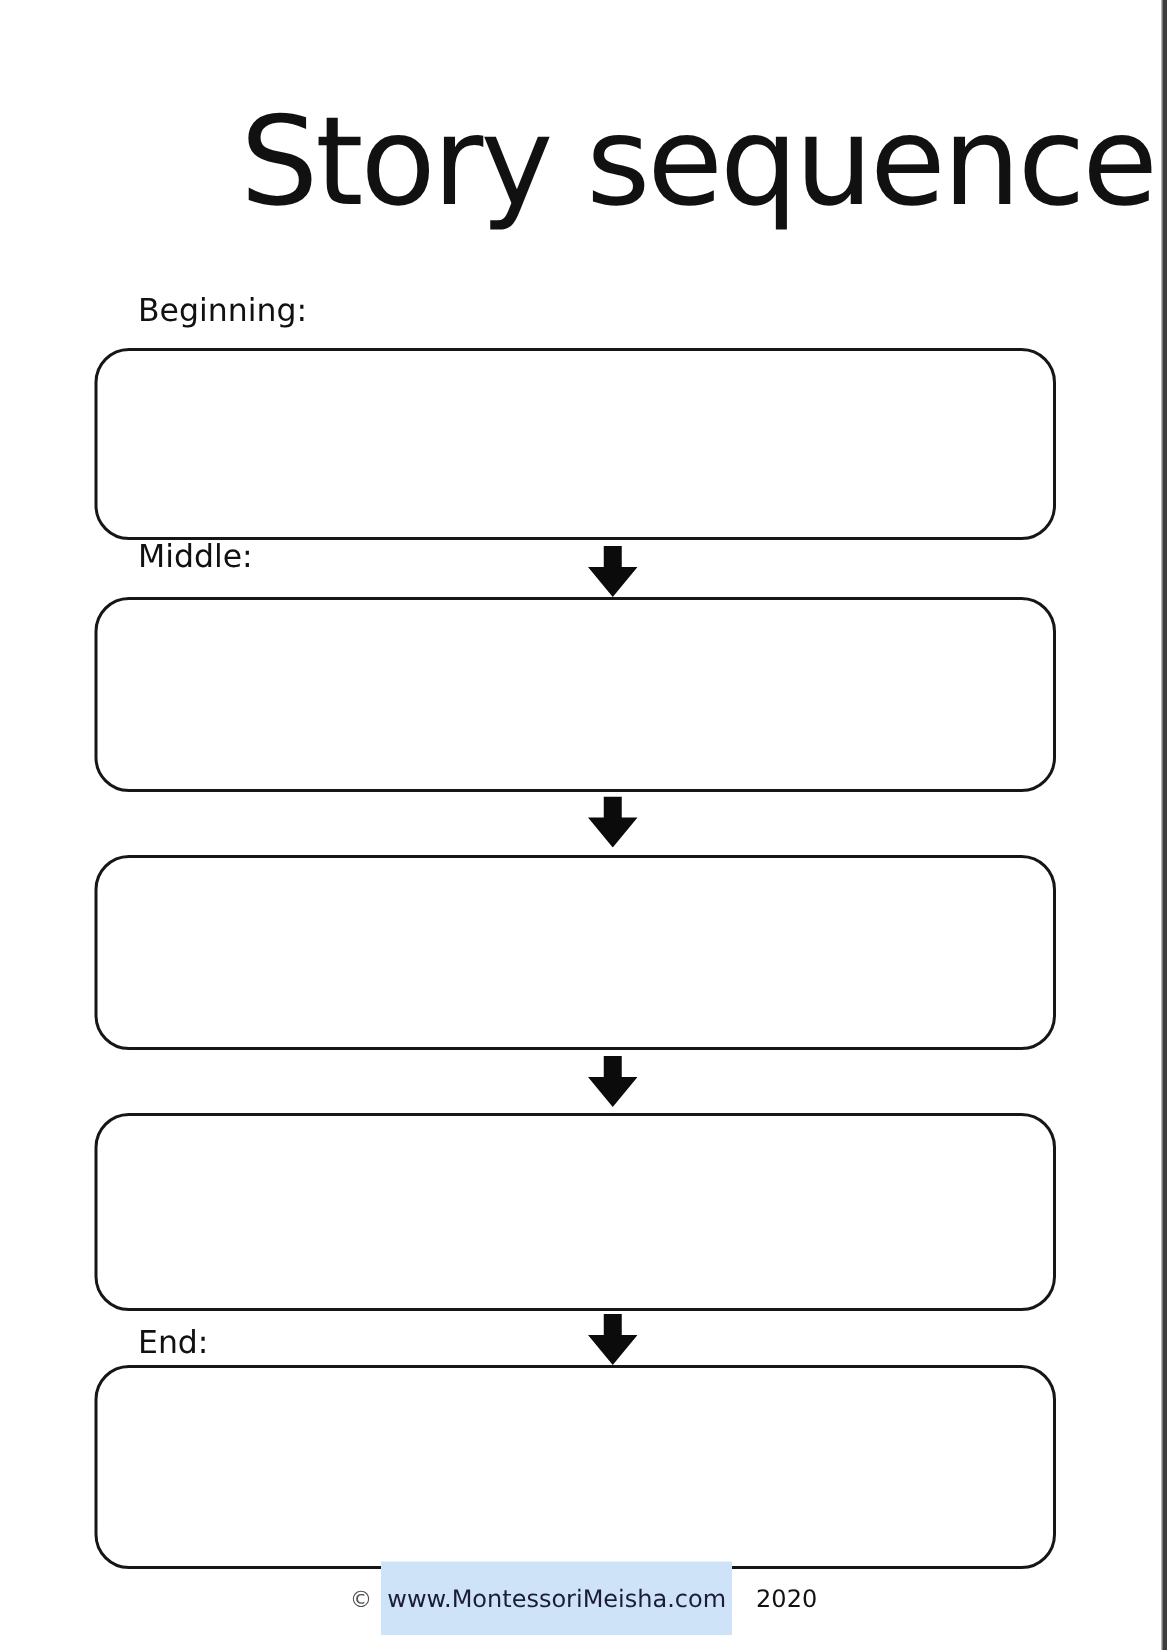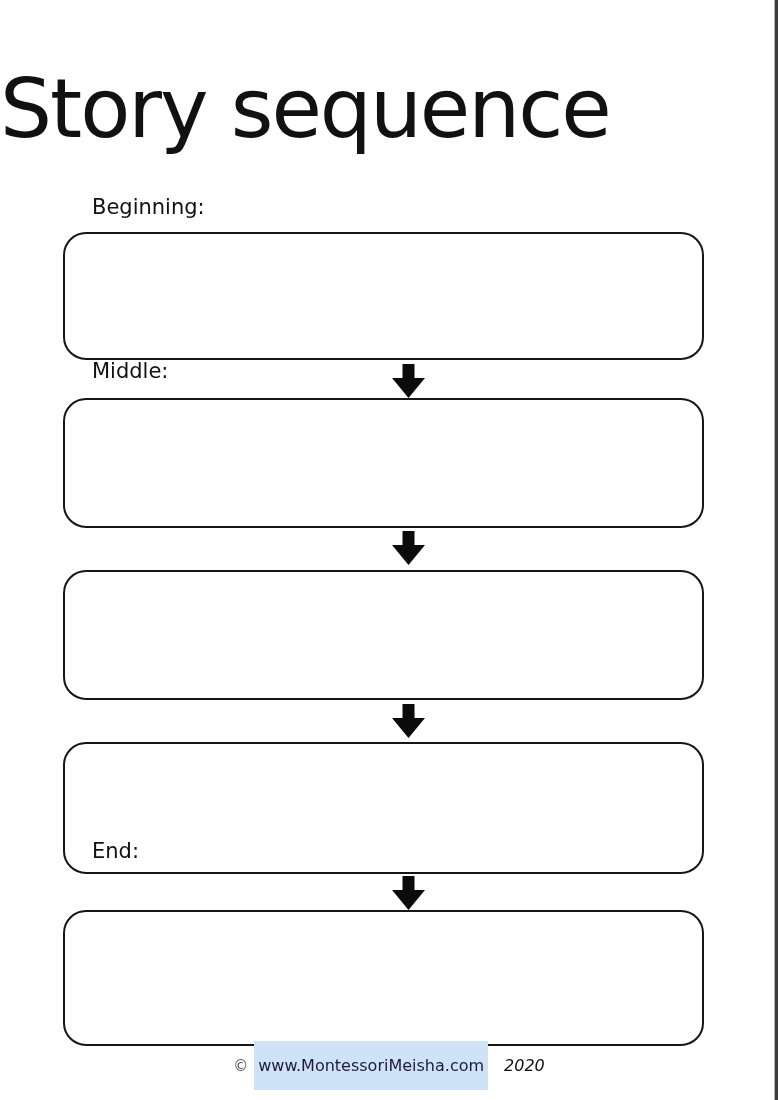--- a/index.html
+++ b/index.html
@@ -19,35 +19,35 @@
     overflow:hidden;
   }
   .page-edge{
     position:absolute;right:0;top:0;
     width:4px;height:1100px;
     background:var(--edge);
     border-left:1px solid #b5b5b5;
   }
   .title{
     position:absolute;top:64px;left:0;width:770px;
-    text-align:left;
+    text-align:right;
     font-size:82px;font-weight:400;letter-spacing:-2px;
     line-height:1.1;
     color:var(--ink);
     white-space:nowrap;
   }
   .sec-label{
     position:absolute;left:92px;
     font-size:21px;font-weight:400;
     color:var(--ink);
     letter-spacing:0px;
   }
   .lbl-beginning{top:195px;}
   .lbl-middle{top:359px;}
-  .lbl-end{top:839px;}
+  .lbl-end{top:883px;}
   .wbox{
     position:absolute;left:63px;width:641px;
     border:2px solid var(--box-border);
     border-radius:23px;
     background:#ffffff;
   }
   .box1{top:232px;height:128px;}
   .box2{top:398px;height:130px;}
   .box3{top:570px;height:130px;}
   .box4{top:742px;height:132px;}
@@ -68,21 +68,21 @@
     color:var(--ink);
     white-space:nowrap;
   }
   .copy{color:#555555;margin-right:6px;font-size:15px;}
   .url{
     background:var(--link-hl);
     color:var(--link-ink);
     text-decoration:none;
     padding:15px 4px;
   }
-  .year{margin-left:16px;color:var(--ink);font-style:italic;}
+  .year{margin-left:16px;color:var(--ink);}
 </style>
 </head>
 <body>
 
 <div class="page">
 
   <div class="page-edge"></div>
 
   <h1 class="title">Story sequence</h1>
 

